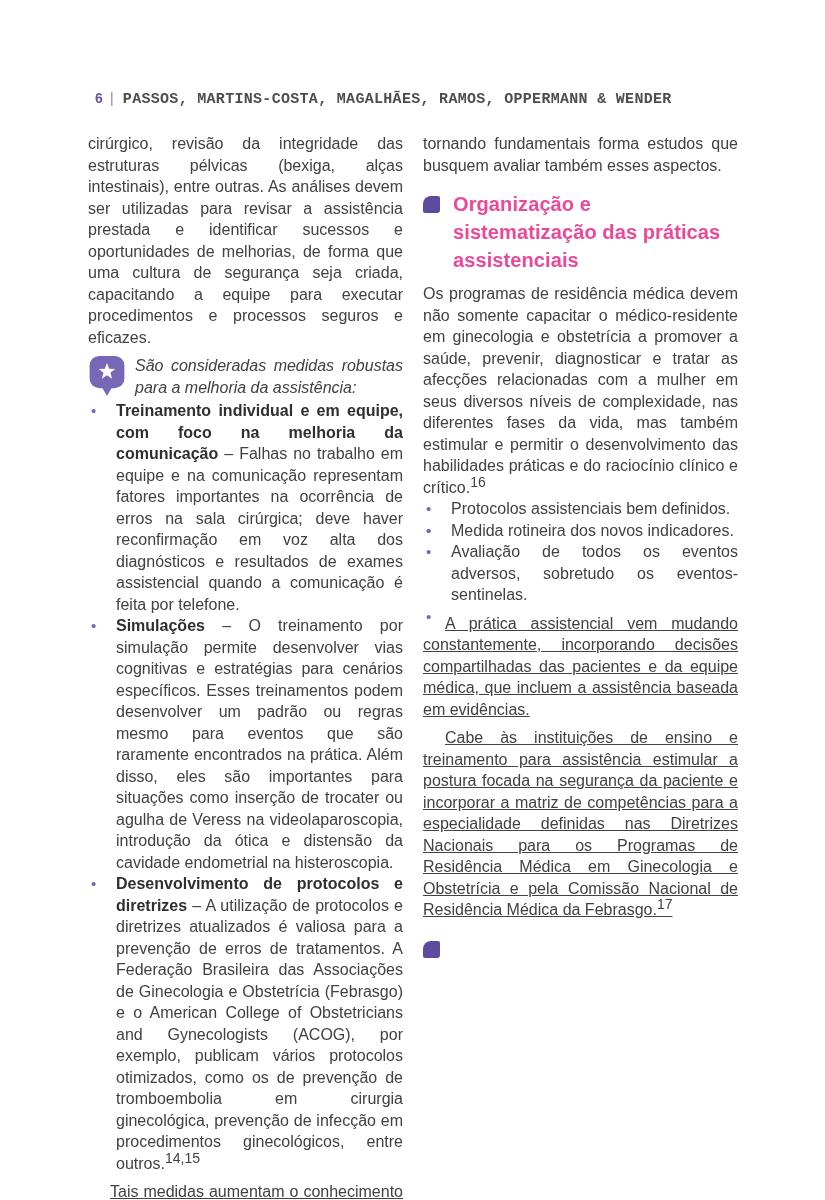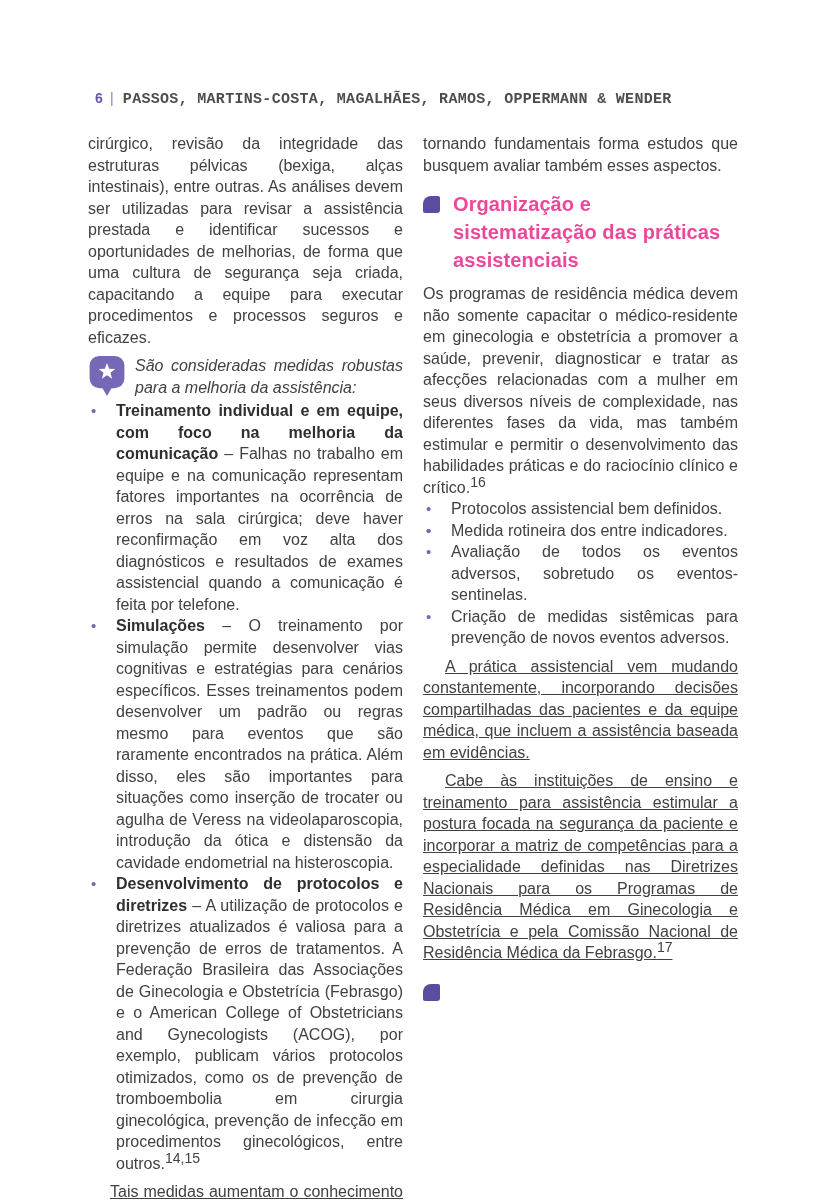--- a/index.html
+++ b/index.html
@@ -147,36 +147,35 @@
         <span class="hmark"></span>
         <span>Organização e sistematização das práticas assistenciais</span>
       </h2>
 
       <p class="body-text"><span>Os programas de residência médica devem não somente capacitar o médico-residente em ginecologia e obstetrícia a promover a saúde, prevenir, diagnosticar e tratar as afecções relacionadas com a mulher em seus diversos níveis de complexidade, nas diferentes fases da vida, mas também estimular e permitir o desenvolvimento das habilidades práticas e do raciocínio clínico e crítico.</span><sup>16</sup></p>
 
 
       <ul class="bullets">
         <li>
           <span class="dot">•</span>
-          <span>Protocolos assistencial bem definidos.</span>
+          <span>Protocolos assistenciais bem definidos.</span>
         </li>
         <li>
           <span class="dot">•</span>
         </li>
         <li>
           <span class="dot">•</span>
-          <span>Medida rotineira dos entre indicadores.</span>
+          <span>Medida rotineira dos novos indicadores.</span>
         </li>
         <li>
           <span class="dot">•</span>
           <span>Avaliação de todos os eventos adversos, sobretudo os eventos-sentinelas.</span>
         </li>
         <li>
           <span class="dot">•</span>
-          <span>Criação de medidas sistêmicas para prevenção de novos eventos adversos.</span>
         </li>
       </ul>
 
       <p class="body-text para-indent">A prática assistencial vem mudando constantemente, incorporando decisões compartilhadas das pacientes e da equipe médica, que incluem a assistência baseada em evidências.</p>
 
       <p class="body-text para-indent"><span>Cabe às instituições de ensino e treinamento para assistência estimular a postura focada na segurança da paciente e incorporar a matriz de competências para a especialidade definidas nas Diretrizes Nacionais para os Programas de Residência Médica em Ginecologia e Obstetrícia e pela Comissão Nacional de Residência Médica da Febrasgo.</span><sup>17</sup></p>
 
       <h2 class="section-heading">
         <span class="hmark"></span>
       </h2>

